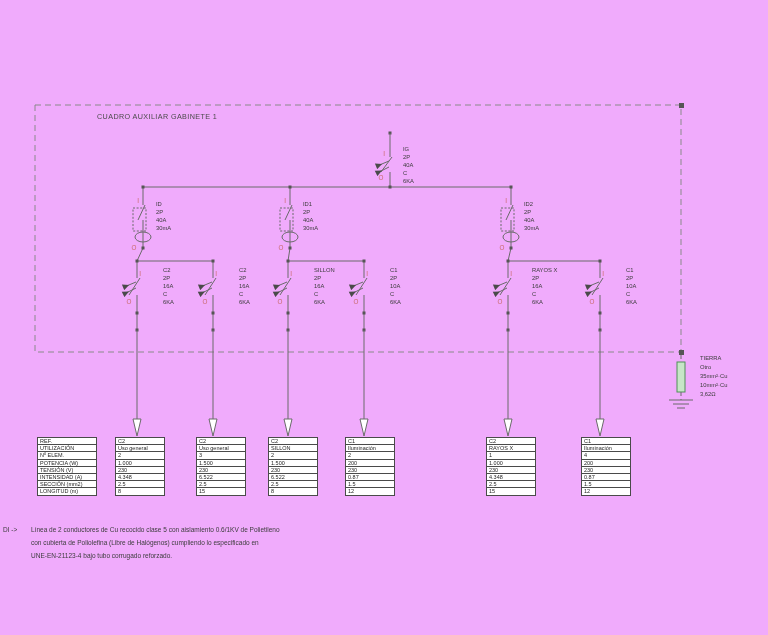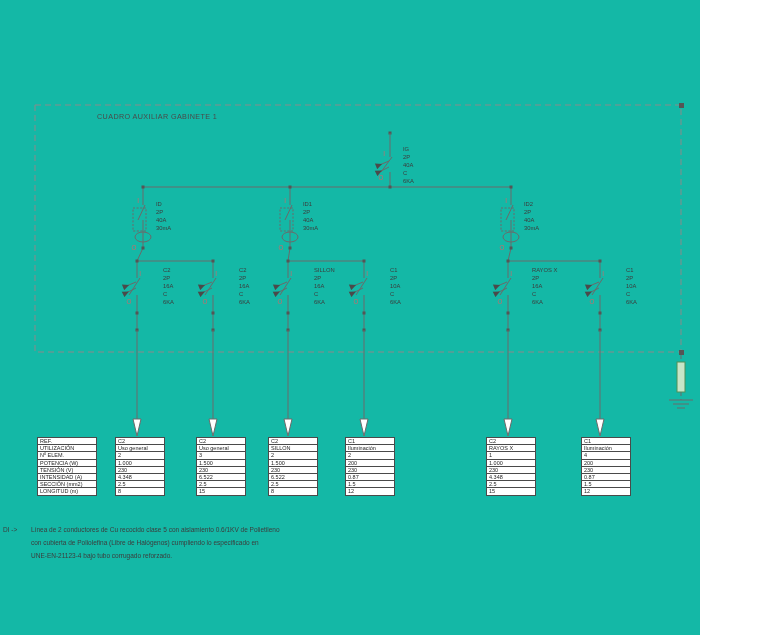--- a/index.html
+++ b/index.html
@@ -1,16 +1,16 @@
 <!DOCTYPE html>
 <html><head>
 <meta charset="utf-8">
 <style>
   html,body{margin:0;padding:0;background:#fff;}
-  #canvas{position:relative;width:700px;height:635px;background:#14b8a6;overflow:hidden;
+  #canvas{position:relative;width:768px;height:635px;background:#f0abfc;overflow:hidden;
           font-family:"Liberation Sans", sans-serif;}
   svg text{font-family:"Liberation Sans", sans-serif;fill:#3c3c3c;}
   svg .dev{font-size:5.8px;}
   svg .sw{font-size:6.3px;fill:#c96a6a;text-anchor:middle;}
   svg .ttl{font-size:7.2px;fill:#4a4a4a;letter-spacing:.4px;}
   .dtable{position:absolute;top:437px;border:1px solid #4a4a4a;background:#fff;}
   .dtable .cell{height:6.2px;line-height:6.4px;font-size:5.5px;color:#1f1f1f;
                 padding:0 0 0 2px;border-bottom:1px solid #4a4a4a;white-space:nowrap;overflow:hidden;}
   .dtable .cell:last-child{border-bottom:none;}
   .note{position:absolute;font-size:6.5px;color:#3c3c3c;line-height:8px;white-space:nowrap;}

